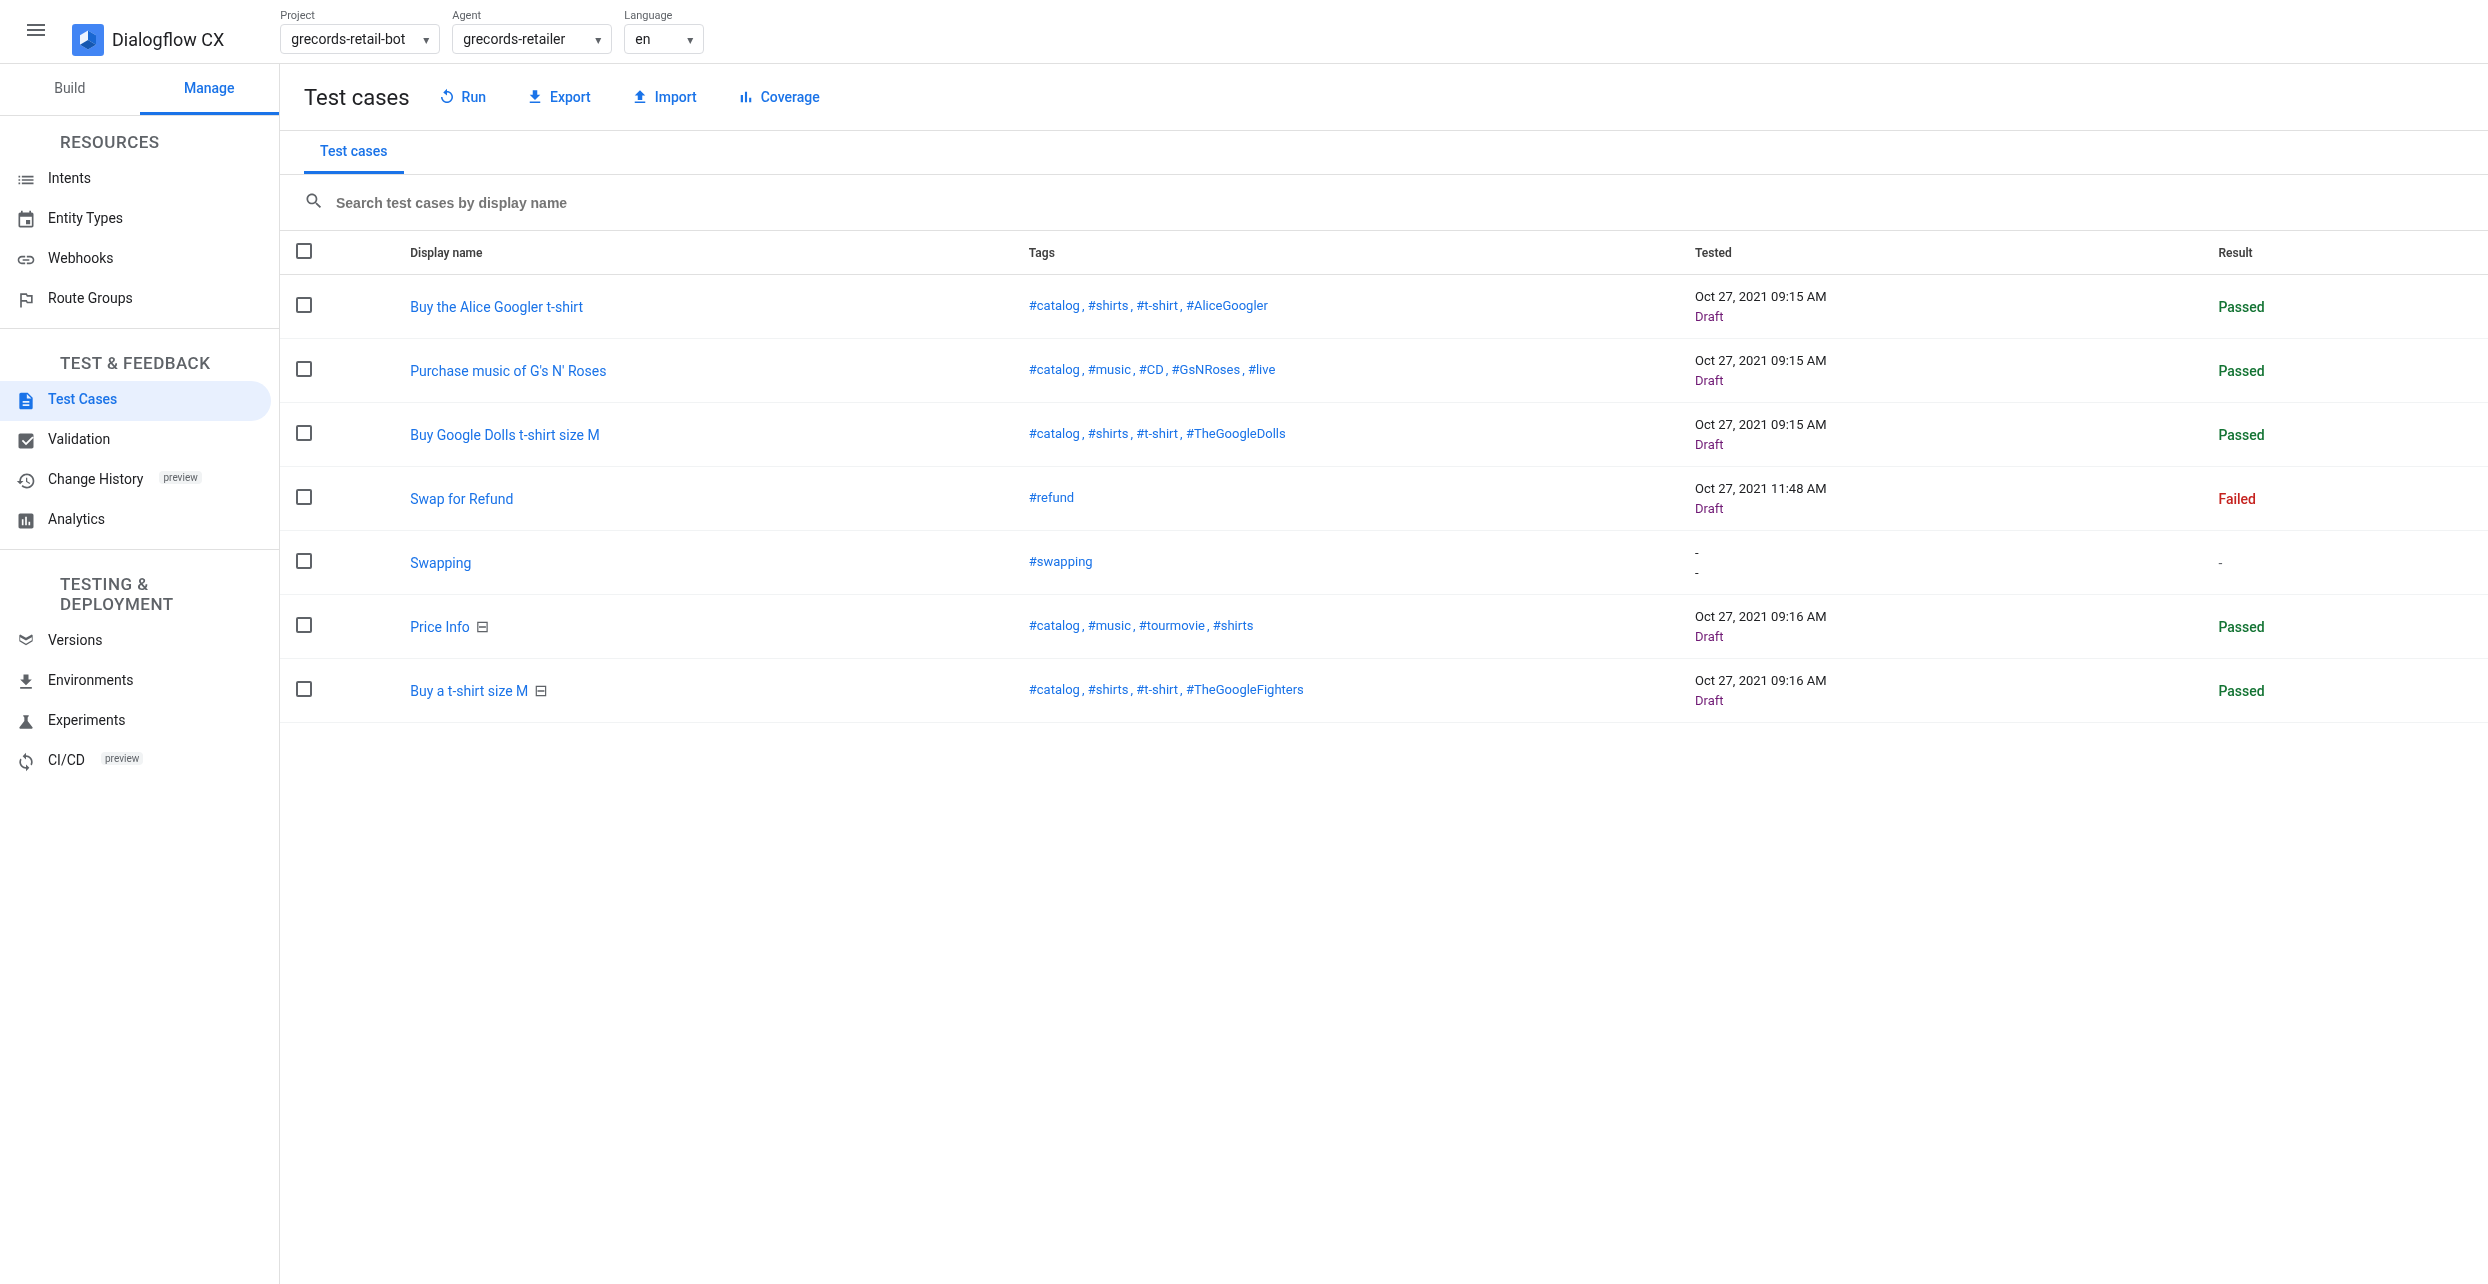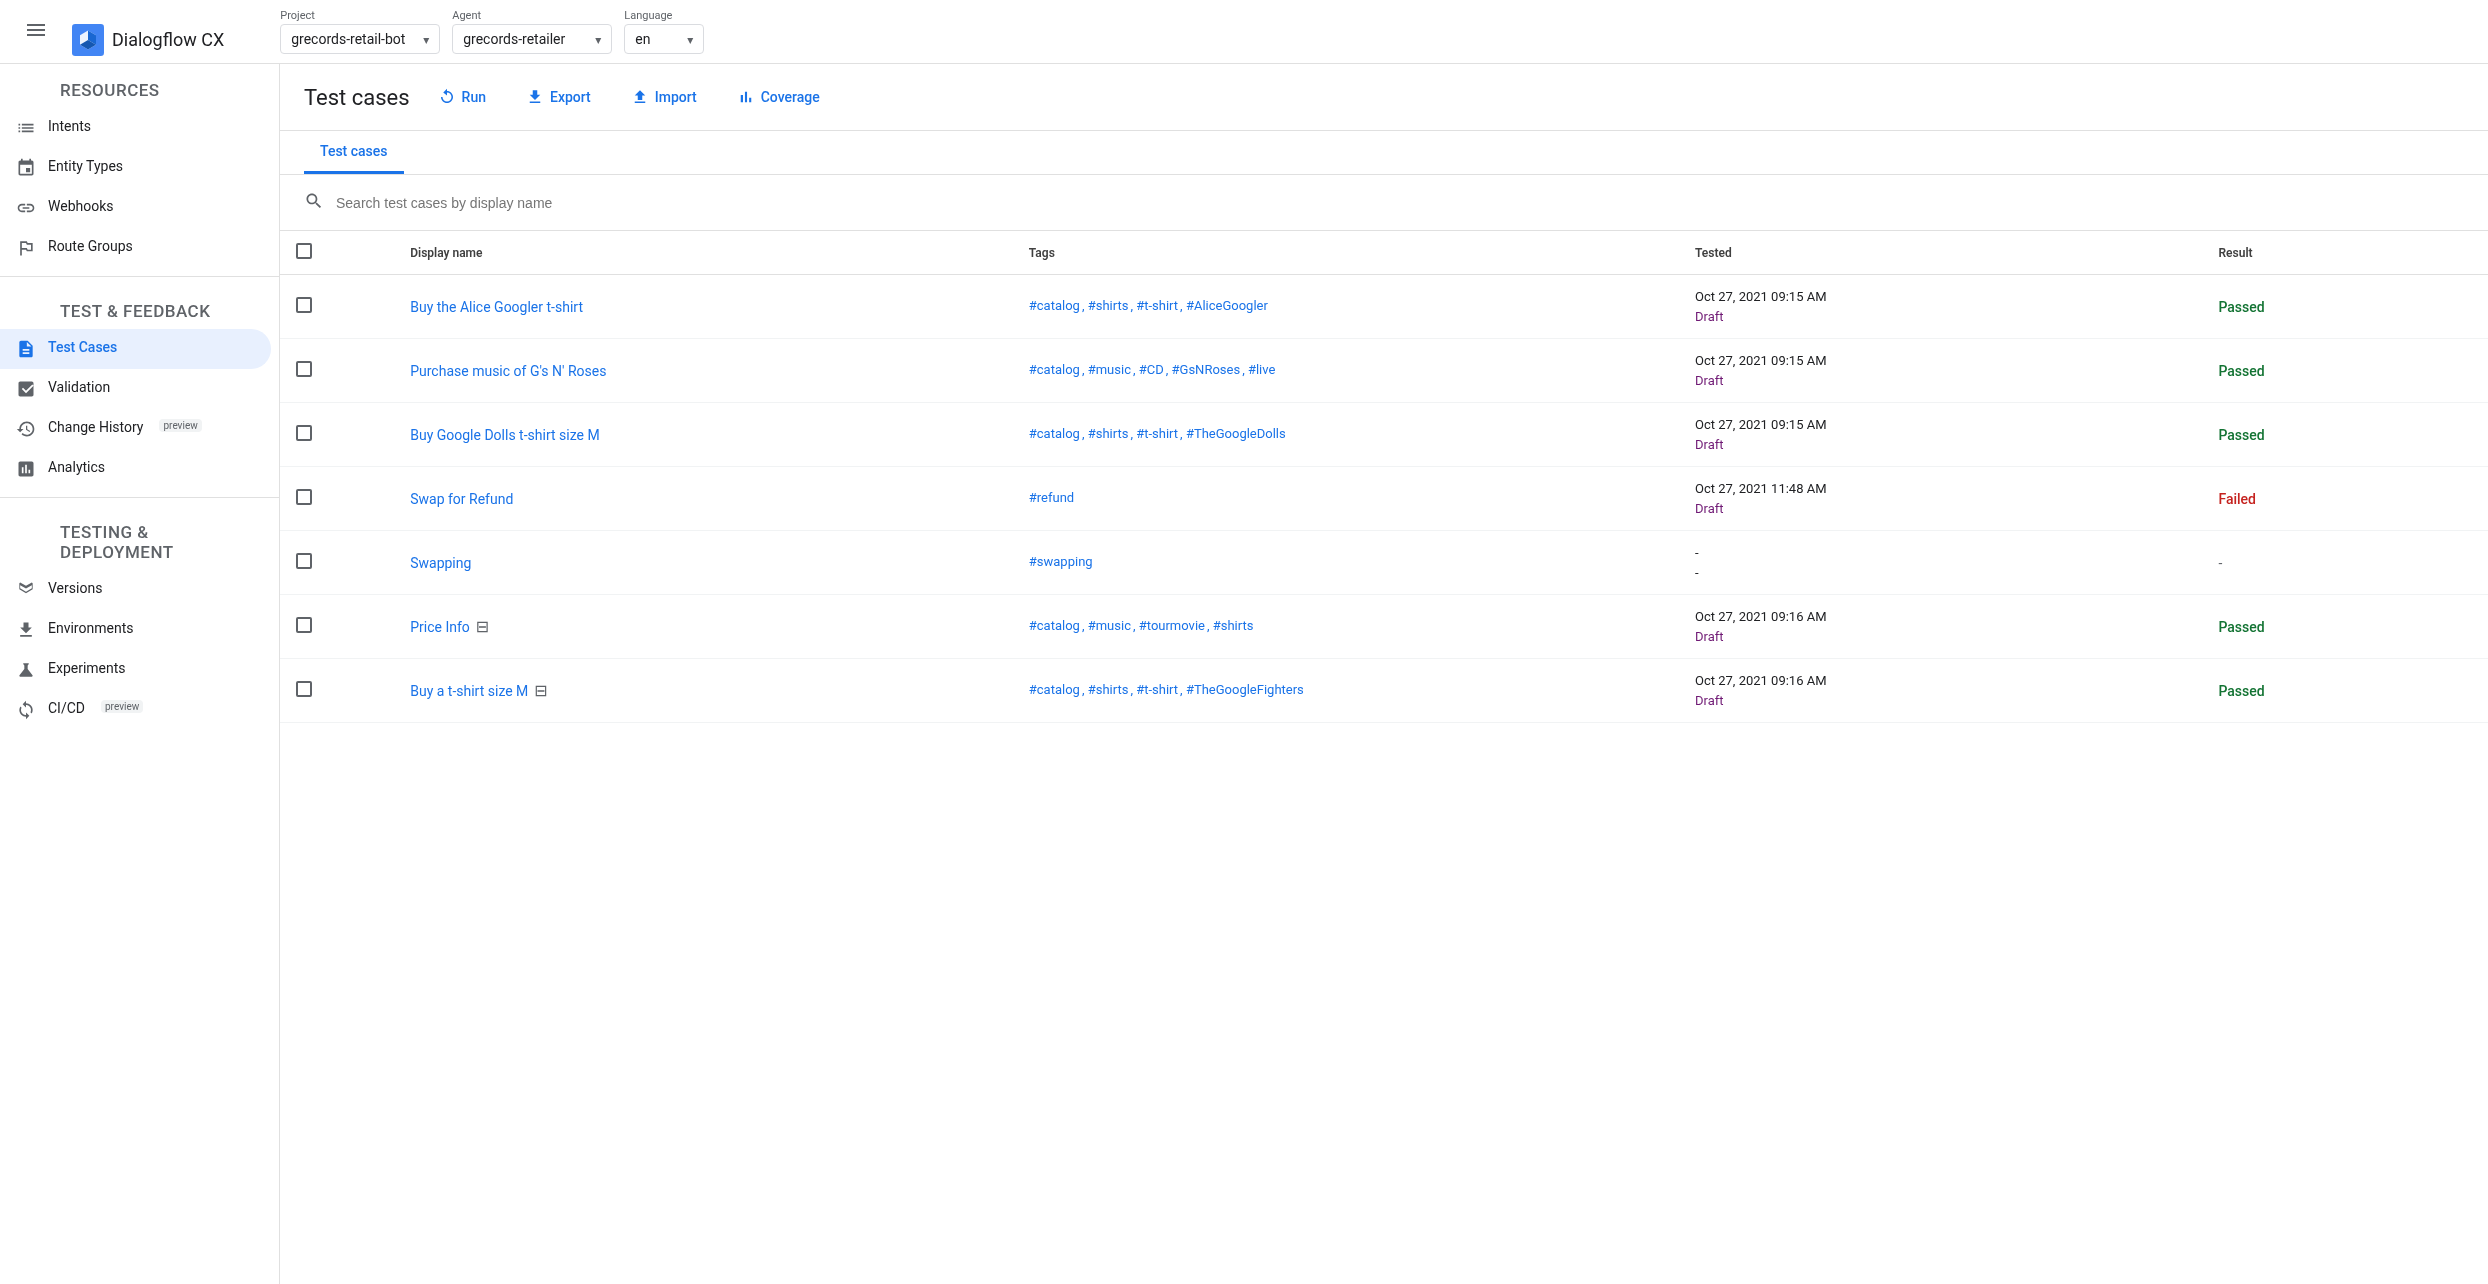--- a/index.html
+++ b/index.html
@@ -147,20 +147,21 @@
       border-bottom: 1px solid #e0e0e0;
     }
     .search-icon-wrap { color: #5f6368; }
     .search-input {
       border: none;
       outline: none;
       font-size: 14px;
       color: #5f6368;
       flex: 1;
       background: transparent;
+      font-weight: bold;
     }
 
     
     .table-container { flex: 1; overflow-y: auto; }
     table { width: 100%; border-collapse: collapse; }
     thead tr { border-bottom: 1px solid #e0e0e0; }
     th {
       text-align: left;
       padding: 12px 16px;
       font-size: 12px;
@@ -241,20 +242,24 @@
         <span class="select-value">en</span>
         <span class="chevron-icon">▾</span>
       </div>
     </div>
   </div>
 </div>
 
 <div class="main-layout">
 
   <div class="sidebar">
+    <div class="sidebar-tabs">
+      <div class="sidebar-tab">Build</div>
+      <div class="sidebar-tab active">Manage</div>
+    </div>
 
     <div class="sidebar-section-label">RESOURCES</div>
     <div class="sidebar-item">
       <span class="item-icon">
         <svg width="20" height="20" viewBox="0 0 24 24" fill="currentColor">
             <path d="M3 13h2v-2H3v2zm0 4h2v-2H3v2zm0-8h2V7H3v2zm4 4h14v-2H7v2zm0 4h14v-2H7v2zM7 7v2h14V7H7z"></path>
           </svg>
       </span>
       <span>Intents</span>
     </div>

